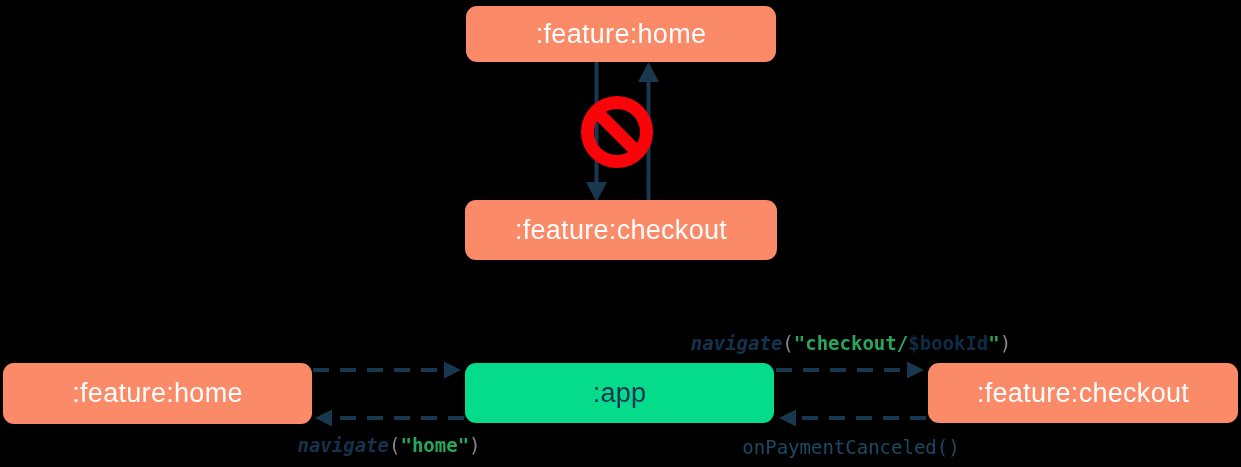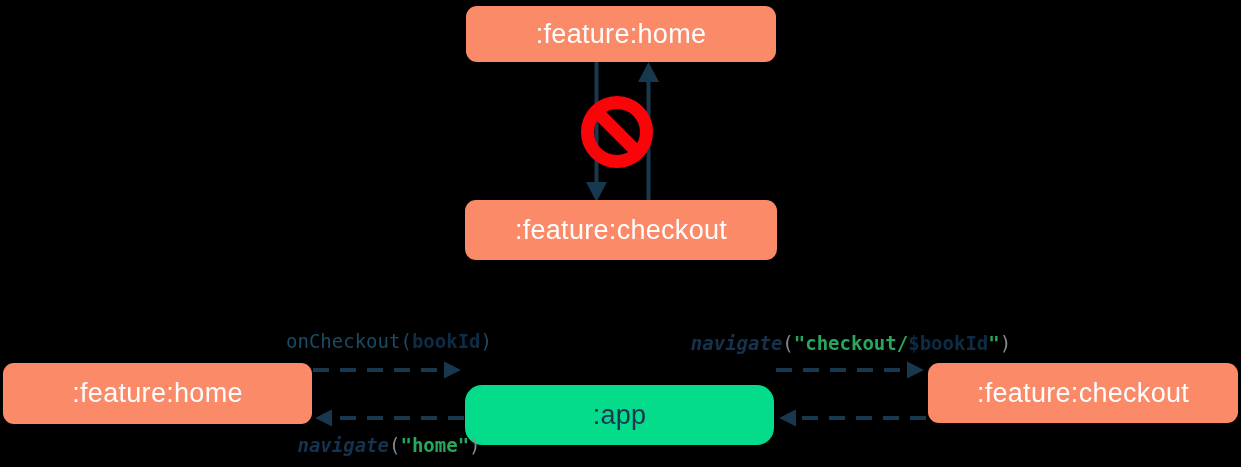--- a/index.html
+++ b/index.html
@@ -18,21 +18,21 @@
     font-size:27px;
     letter-spacing:0.3px;
     white-space:nowrap;
   }
   .box.salmon { background:var(--box-salmon); color:var(--box-text-light); }
   .box.green  { background:var(--box-green);  color:var(--box-text-dark); font-weight:500; }
 
   #top-home       { left:466px; top:6px;   width:310px; height:56px; }
   #top-checkout   { left:465px; top:200px; width:312px; height:60px; }
   #bottom-home    { left:3px;   top:363px; width:309px; height:61px; }
-  #bottom-app     { left:465px; top:385px; width:309px; height:60px;border-radius:17px; }
+  #bottom-app     { left:465px; top:363px; width:309px; height:60px; }
   #bottom-checkout{ left:928px; top:363px; width:310px; height:60px; }
 
   svg.overlay {
     position:absolute; left:0; top:0; width:1241px; height:467px;
     pointer-events:none;
   }
   .solid-arrow   { stroke:var(--arrow); stroke-width:4; fill:none; }
   .dashed-arrow  { stroke:var(--arrow); stroke-width:3.8; stroke-dasharray:16 11; fill:none; }
   .arrow-head    { fill:var(--arrow); stroke:none; }
   .forbidden-ring  { stroke:var(--forbidden-red); stroke-width:13; fill:none; }
@@ -106,17 +106,17 @@
   <div class="box salmon" id="bottom-home">
     <span>:feature:home</span>
   </div>
   <div class="box green" id="bottom-app">
     <span>:app</span>
   </div>
   <div class="box salmon" id="bottom-checkout">
     <span>:feature:checkout</span>
   </div>
 
-  <div class="code-label" id="label-oncheckout"><span class="tok-fn">onCheckout(</span><span class="tok-param">bookId</span><span class="tok-fn">)</span></div>
   <div class="code-label" id="label-navigate-home"><span class="tok-kw">navigate</span><span class="tok-paren">(</span><span class="tok-str">"home"</span><span class="tok-paren">)</span></div>
   <div class="code-label" id="label-navigate-checkout"><span class="tok-kw">navigate</span><span class="tok-paren">(</span><span class="tok-str">"checkout/</span><span class="tok-param">$bookId</span><span class="tok-str">"</span><span class="tok-paren">)</span></div>
+  <div class="code-label" id="label-onpayment"><span class="tok-fn">onPaymentCanceled()</span></div>
 
 </div>
 
 </body></html>

